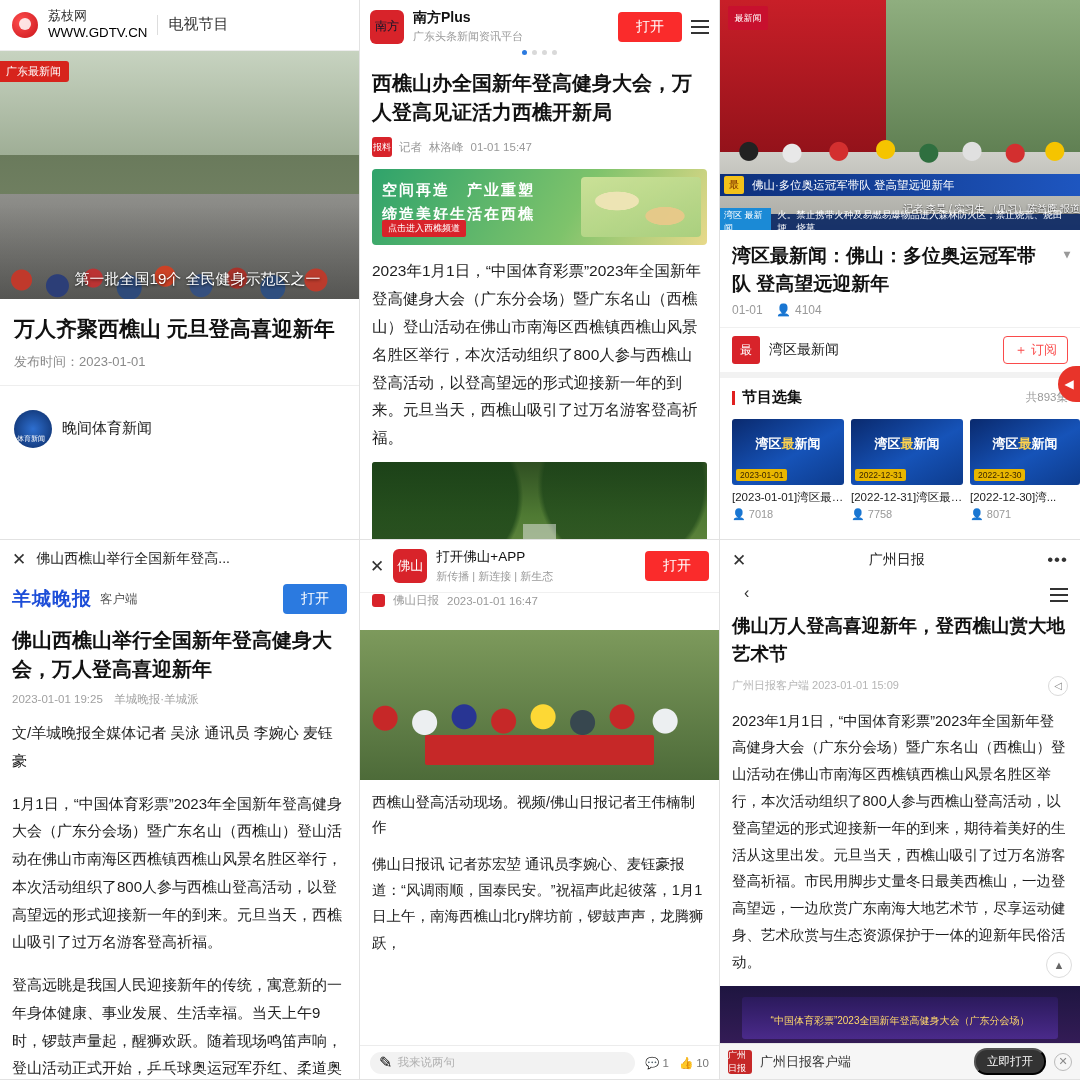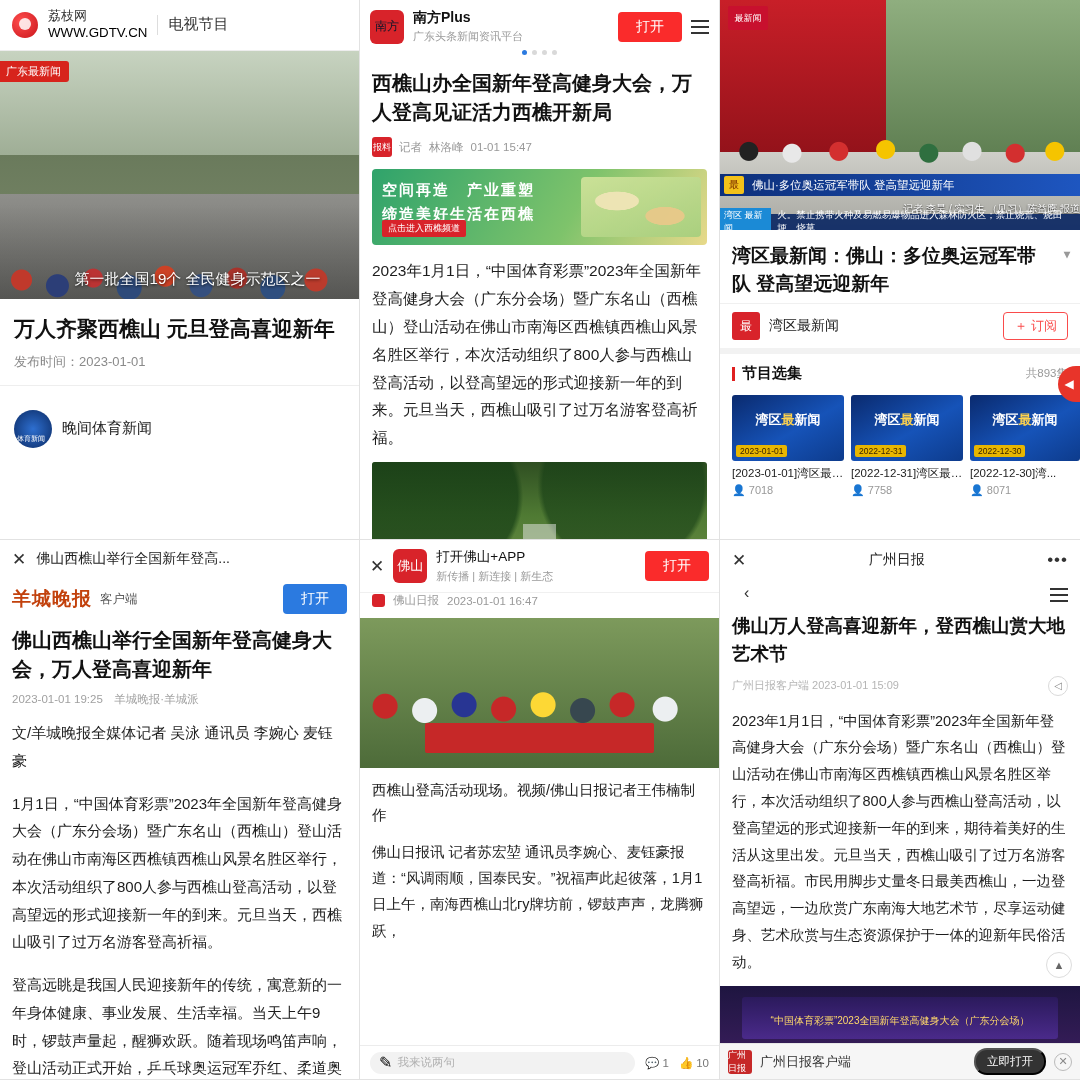--- a/index.html
+++ b/index.html
@@ -140,34 +140,34 @@
   .p3-epimg .wm b { color:#ffd34d; }
   .p3-epimg .dt { position:absolute; left:4px; bottom:4px; background:#e8b600; color:#3a2500; font-size:8.5px; padding:1px 4px; border-radius:2px; }
   .p3-eptitle { font-size:11.5px; color:#222; margin-top:5px; white-space:nowrap; overflow:hidden; text-overflow:ellipsis; }
   .p3-epviews { font-size:11px; color:#999; margin-top:3px; }
   .p3-float { position:absolute; right:0; top:366px; width:22px; height:36px; background:#e8342a; border-radius:18px 0 0 18px; display:flex; align-items:center; justify-content:center; color:#fff; font-size:12px; }
 
   
   .p4-top { display:flex; align-items:center; gap:10px; padding:10px 12px; }
   .p4-title-sm { font-size:14px; color:#222; flex:1; white-space:nowrap; overflow:hidden; text-overflow:ellipsis; }
   .p4-brandrow { display:flex; align-items:center; gap:8px; padding: 6px 12px 10px; }
-  .p4-brand { color:#c2410c; font-size:19px; font-weight:bold; letter-spacing:1px; }
+  .p4-brand { color:#1d4ed8; font-size:19px; font-weight:bold; letter-spacing:1px; }
   .p4-kh { font-size:12.5px; color:#555; flex:1; }
   .p4-head { padding: 2px 12px 8px; font-size:20px; font-weight:bold; line-height:1.45; color:#111; }
   .p4-meta { padding: 0 12px 10px; font-size:11.5px; color:#a0a0a0; }
   .p4-body { padding: 2px 12px 0; font-size:15px; line-height:1.85; color:#1d1d1d; }
   .p4-body p { margin-bottom: 15px; }
 
   
   .p5-top { display:flex; align-items:center; gap:9px; padding: 8px 10px; border-bottom:1px solid #f0f0f0; }
   .p5-logo { width:34px; height:34px; border-radius:6px; background:#d8232a; color:#fff; font-size:13px; display:flex; align-items:center; justify-content:center; }
   .p5-l1 { font-size:13.5px; color:#111; }
   .p5-l2 { font-size:11px; color:#9a9a9a; margin-top:3px; }
   .p5-head { padding: 10px 12px 8px; font-size:17.5px; font-weight:bold; line-height:1.5; color:#111; }
-  .p5-meta { display:flex; align-items:center; gap:8px; padding: 0 12px 10px; font-size:11.5px; color:#999; }
+  .p5-meta { display:flex; align-items:center; gap:8px; padding: 0 12px 22px; font-size:11.5px; color:#999; }
   .p5-dot { width:13px; height:13px; border-radius:3px; background:#d8232a; display:inline-block; }
   .p5-photo { margin: 0 0 10px; height: 150px; position:relative; overflow:hidden;
     background: linear-gradient(#7d9a5c,#4d6b39); }
   .p5-photo .grp { position:absolute; left:0; right:0; bottom:22%; height:48%;
     background:
       radial-gradient(circle at 7% 60%, #c62828 0 12px, transparent 13px),
       radial-gradient(circle at 18% 66%, #eceff1 0 12px, transparent 13px),
       radial-gradient(circle at 29% 58%, #283593 0 12px, transparent 13px),
       radial-gradient(circle at 40% 64%, #c62828 0 12px, transparent 13px),
       radial-gradient(circle at 51% 58%, #fdd835 0 12px, transparent 13px),
@@ -309,20 +309,24 @@
       <div class="p3-ticker">
         <span class="tag">湾区 最新闻</span>
         <span>火。禁止携带火种及易燃易爆物品进入森林防火区；禁止烧荒、烧田埂、烧草、</span>
       </div>
     </div>
 
     <div class="p3-title">
       <span>湾区最新闻：佛山：多位奥运冠军带队 登高望远迎新年</span>
       <span class="p3-chev">▾</span>
     </div>
+    <div class="p3-meta">
+      <span>01-01</span>
+      <span>👤 <span>4104</span></span>
+    </div>
 
     <div class="p3-chanrow">
       <div class="p3-chanlogo">最</div>
       <div class="p3-channame">湾区最新闻</div>
       <button class="sub-btn">＋ 订阅</button>
     </div>
 
     <div class="p3-secthead">
       <div class="p3-bar"></div>
       <div class="p3-sectitle">节目选集</div>

